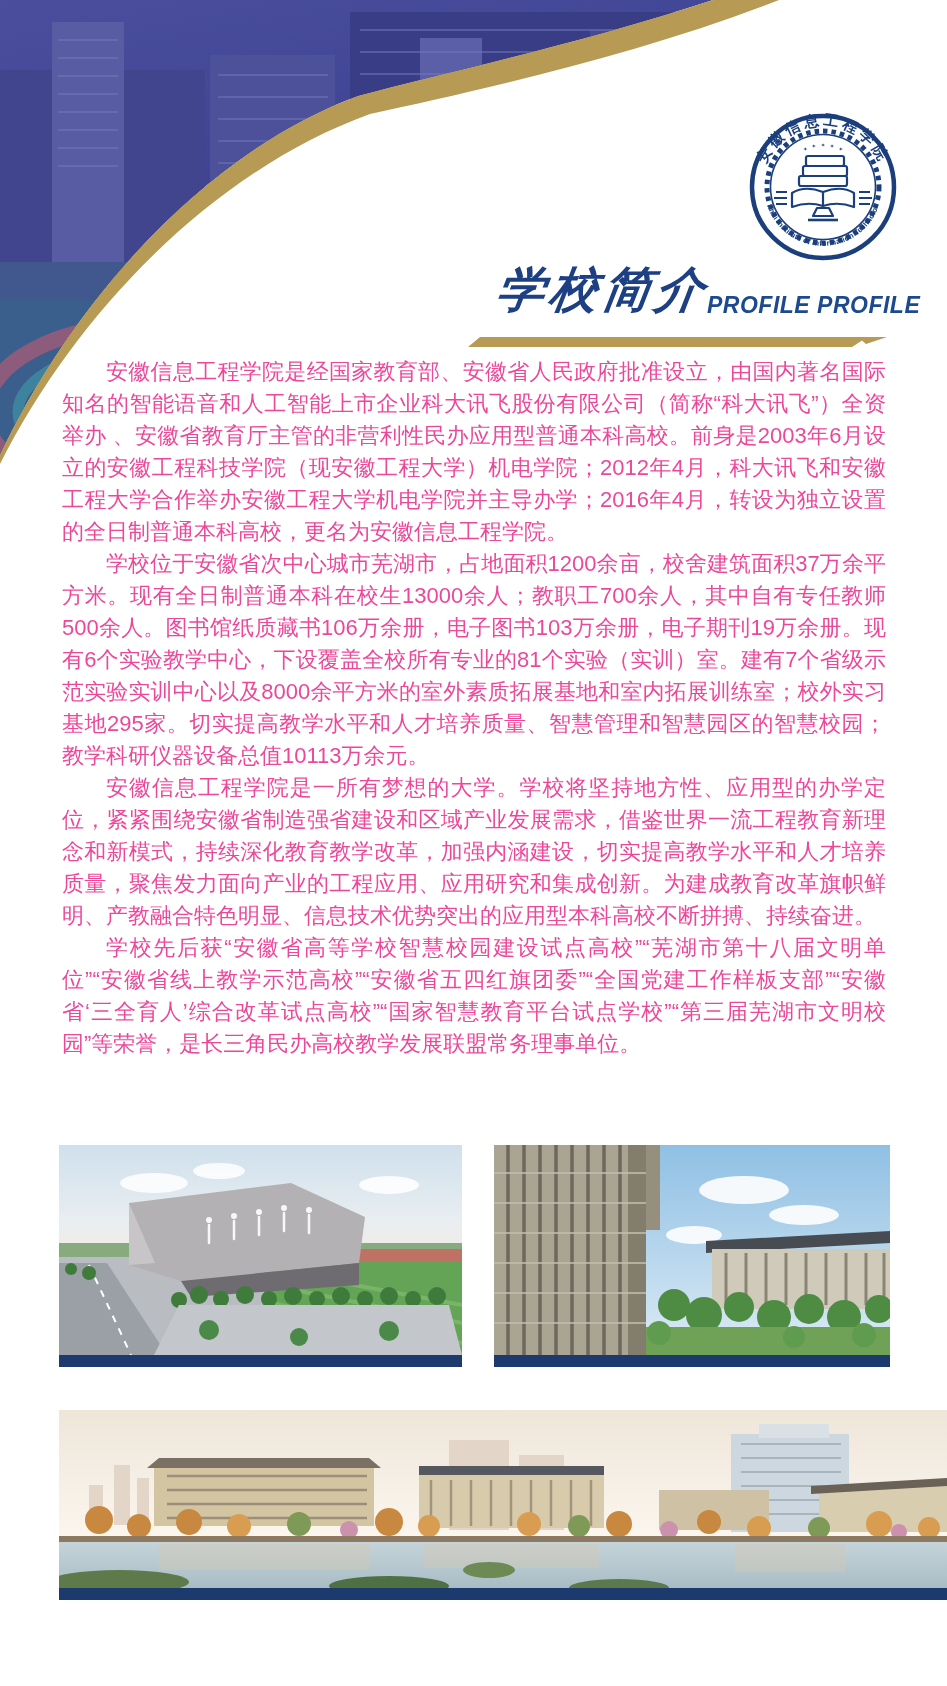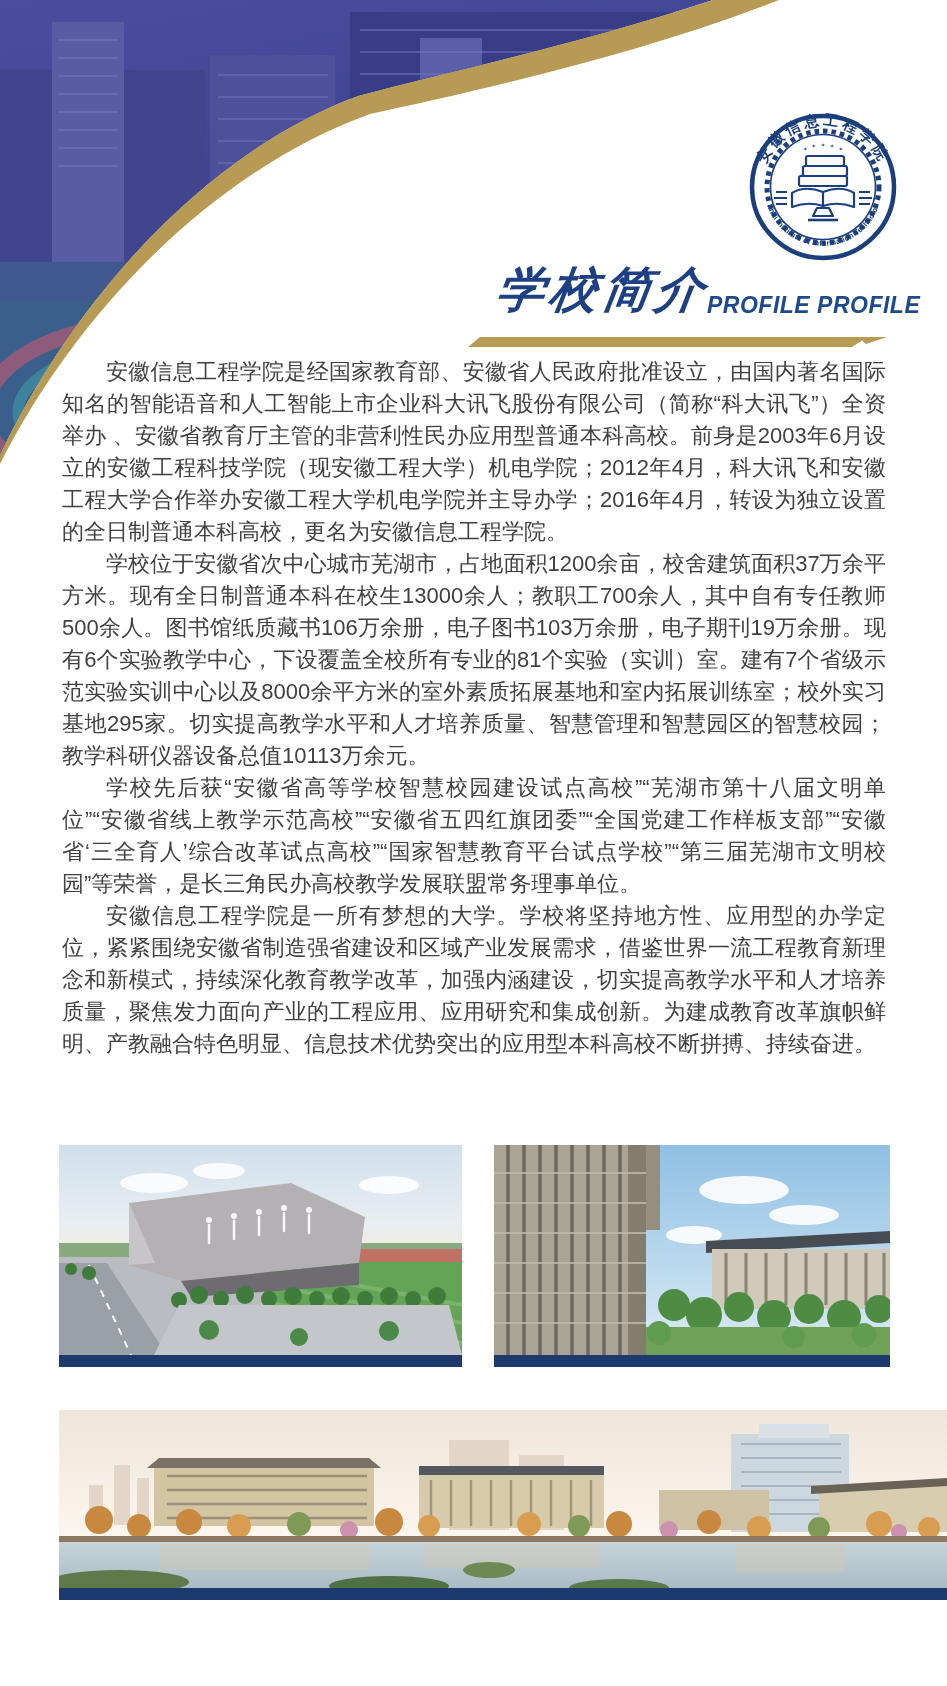--- a/index.html
+++ b/index.html
@@ -12,21 +12,21 @@
 
   .title-cn{position:absolute;left:497px;top:258px;margin:0;
     font-size:48px;font-weight:900;font-style:italic;color:#1c4083;
     letter-spacing:5px;transform:skewX(-8deg);white-space:nowrap;}
   .title-en{position:absolute;left:707px;top:292px;
     font-size:23px;font-weight:700;font-style:italic;color:#1d4a8f;
     letter-spacing:0.5px;white-space:nowrap;}
   .gold-bar{position:absolute;left:468px;top:337px;width:419px;height:10px;}
 
   .body-text{position:absolute;left:62px;top:356px;width:824px;
-    font-size:22px;line-height:32px;color:#404040;text-align:justify;}
+    font-size:22px;line-height:32px;color:#ec4899;text-align:justify;}
   .body-text p{margin:0;text-indent:2em;}
 
   .photo{position:absolute;box-sizing:border-box;}
   .photo svg{display:block;}
   .photo .bar{height:12px;background:#1c3a6e;}
   .photo1{left:59px;top:1145px;width:403px;}
   .photo2{left:494px;top:1145px;width:396px;}
   .panorama{left:59px;top:1410px;width:888px;}
 </style>
 </head>
@@ -119,22 +119,22 @@
 
   <h1 class="title-cn">学校简介</h1>
   <div class="title-en">PROFILE PROFILE</div>
   <svg class="gold-bar" viewBox="0 0 419 10" preserveAspectRatio="none" aria-hidden="true">
     <path d="M12,0 H419 L398,7 L394,3.5 L384,10 H0 Z" fill="#b79a54"></path>
   </svg>
 
   <div class="body-text">
     <p>安徽信息工程学院是经国家教育部、安徽省人民政府批准设立，由国内著名国际知名的智能语音和人工智能上市企业科大讯飞股份有限公司（简称“科大讯飞”）全资举办 、安徽省教育厅主管的非营利性民办应用型普通本科高校。前身是2003年6月设立的安徽工程科技学院（现安徽工程大学）机电学院；2012年4月，科大讯飞和安徽工程大学合作举办安徽工程大学机电学院并主导办学；2016年4月，转设为独立设置的全日制普通本科高校，更名为安徽信息工程学院。</p>
     <p>学校位于安徽省次中心城市芜湖市，占地面积1200余亩，校舍建筑面积37万余平方米。现有全日制普通本科在校生13000余人；教职工700余人，其中自有专任教师500余人。图书馆纸质藏书106万余册，电子图书103万余册，电子期刊19万余册。现有6个实验教学中心，下设覆盖全校所有专业的81个实验（实训）室。建有7个省级示范实验实训中心以及8000余平方米的室外素质拓展基地和室内拓展训练室；校外实习基地295家。切实提高教学水平和人才培养质量、智慧管理和智慧园区的智慧校园；教学科研仪器设备总值10113万余元。</p>
+    <p>安徽信息工程学院是一所有梦想的大学。学校将坚持地方性、应用型的办学定位，紧紧围绕安徽省制造强省建设和区域产业发展需求，借鉴世界一流工程教育新理念和新模式，持续深化教育教学改革，加强内涵建设，切实提高教学水平和人才培养质量，聚焦发力面向产业的工程应用、应用研究和集成创新。为建成教育改革旗帜鲜明、产教融合特色明显、信息技术优势突出的应用型本科高校不断拼搏、持续奋进。</p>
     <p>学校先后获“安徽省高等学校智慧校园建设试点高校”“芜湖市第十八届文明单位”“安徽省线上教学示范高校”“安徽省五四红旗团委”“全国党建工作样板支部”“安徽省‘三全育人’综合改革试点高校”“国家智慧教育平台试点学校”“第三届芜湖市文明校园”等荣誉，是长三角民办高校教学发展联盟常务理事单位。</p>
-    <p>安徽信息工程学院是一所有梦想的大学。学校将坚持地方性、应用型的办学定位，紧紧围绕安徽省制造强省建设和区域产业发展需求，借鉴世界一流工程教育新理念和新模式，持续深化教育教学改革，加强内涵建设，切实提高教学水平和人才培养质量，聚焦发力面向产业的工程应用、应用研究和集成创新。为建成教育改革旗帜鲜明、产教融合特色明显、信息技术优势突出的应用型本科高校不断拼搏、持续奋进。</p>
   </div>
 
   <figure class="photo photo1" style="margin:0">
     <svg viewBox="0 0 403 210" width="403" height="210" aria-hidden="true">
       <defs>
         <linearGradient id="sky1" x1="0" y1="0" x2="0" y2="1">
           <stop offset="0" stop-color="#cfe0ec"></stop>
             <stop offset="0.7" stop-color="#e9eef1"></stop>
             <stop offset="1" stop-color="#f2ece3"></stop>
         </linearGradient>

